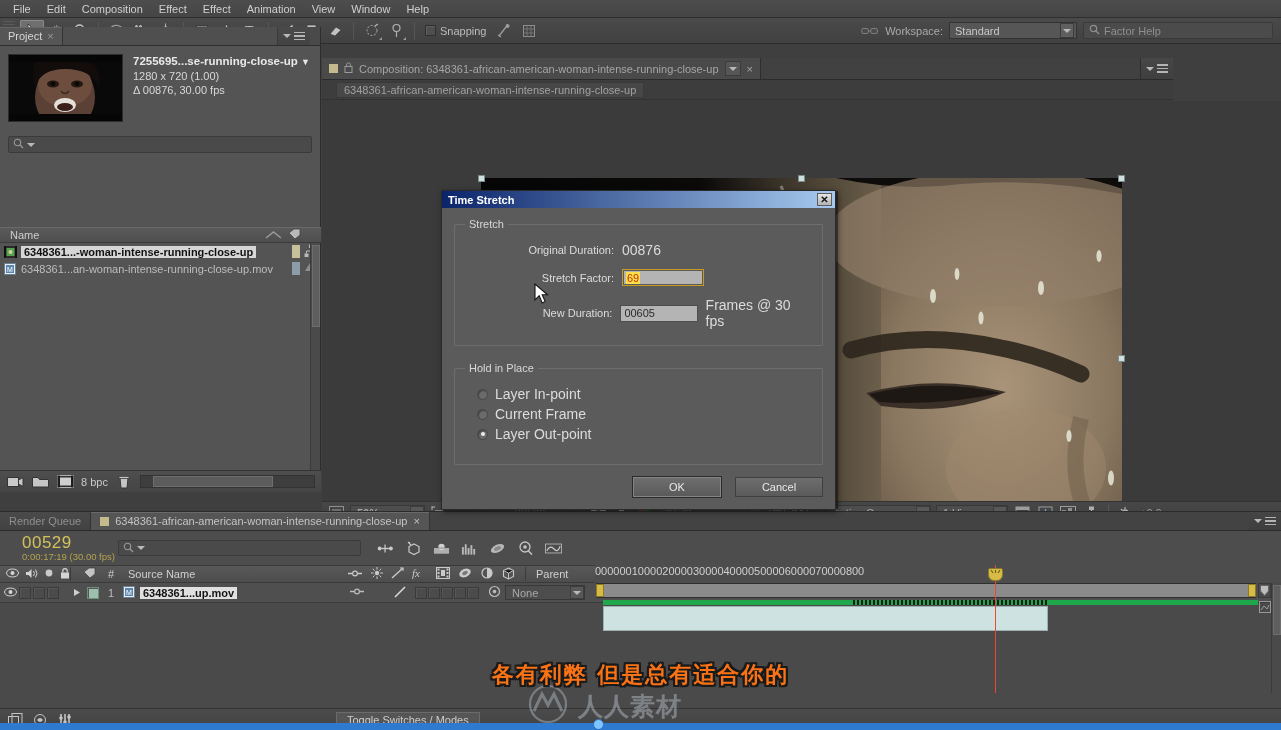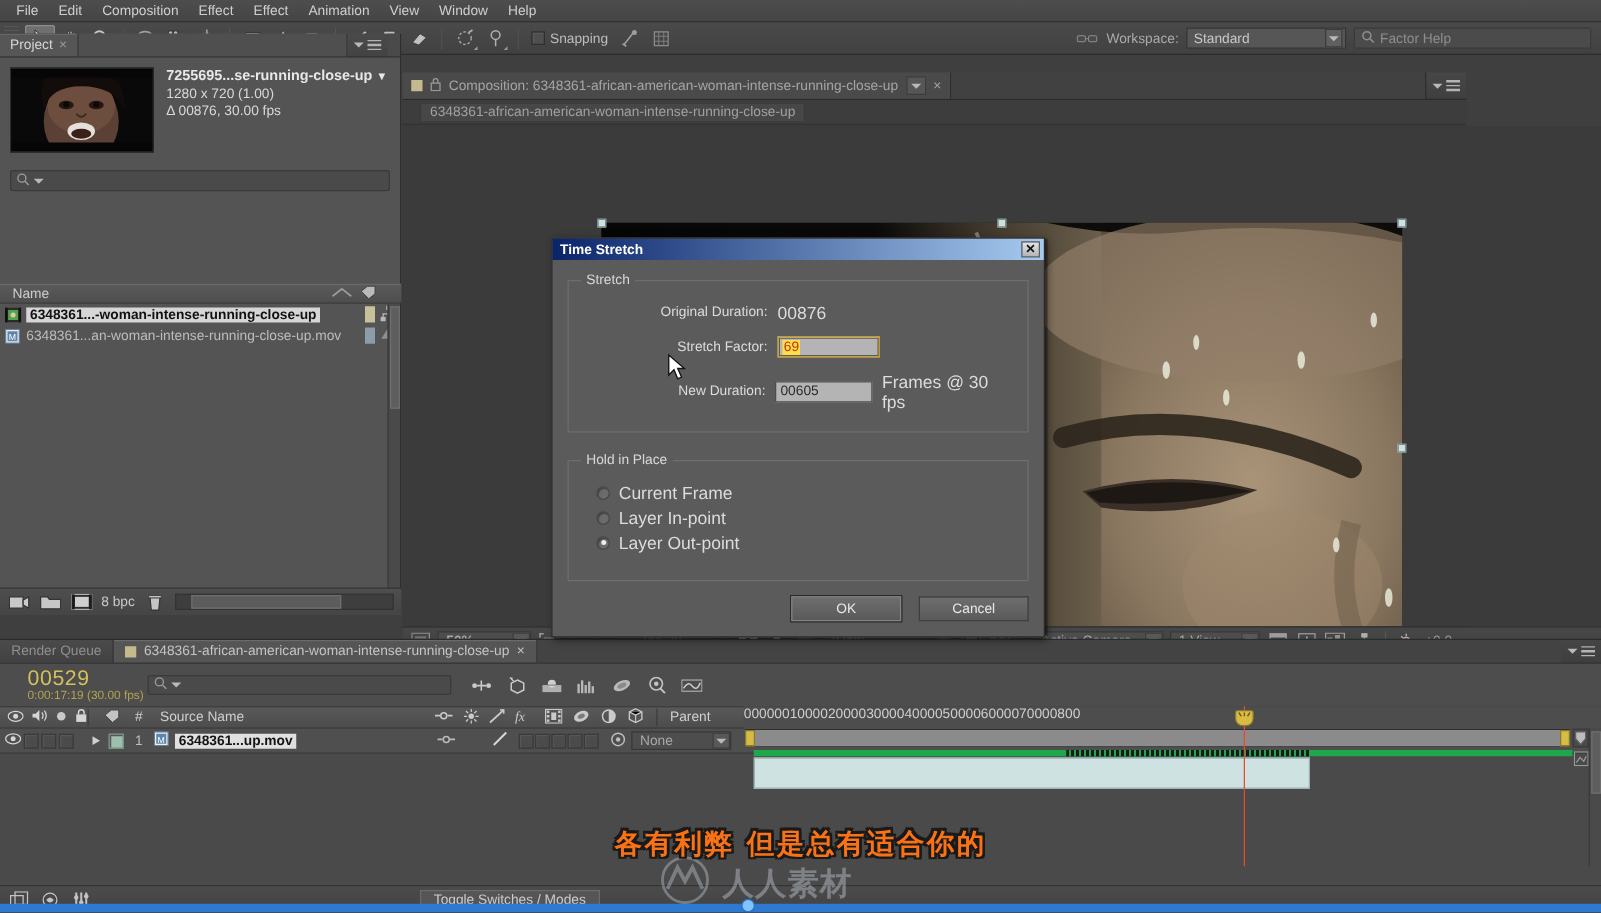--- a/index.html
+++ b/index.html
@@ -1117,25 +1117,25 @@
             <span class="ro-val">00605</span>
           </span>
           <span class="statictext" style="padding-left:8px;">Frames @ 30 fps</span>
         </div>
       </fieldset>
 
       <fieldset style="padding:12px 10px 18px 10px;">
         <legend>Hold in Place</legend>
         <div class="radio-row" style="padding-left:12px;">
           <span class="radio"></span>
-          <span class="statictext">Current Frame</span>
+          <span class="statictext">Layer In-point</span>
         </div>
         <div class="radio-row" style="padding-left:12px;">
           <span class="radio"></span>
-          <span class="statictext">Layer In-point</span>
+          <span class="statictext">Current Frame</span>
         </div>
         <div class="radio-row" style="padding-left:12px;">
           <span class="radio on">
               <i class="in"></i>
             </span>
           <span class="statictext">Layer Out-point</span>
         </div>
       </fieldset>
 
       <div class="btn-row">

